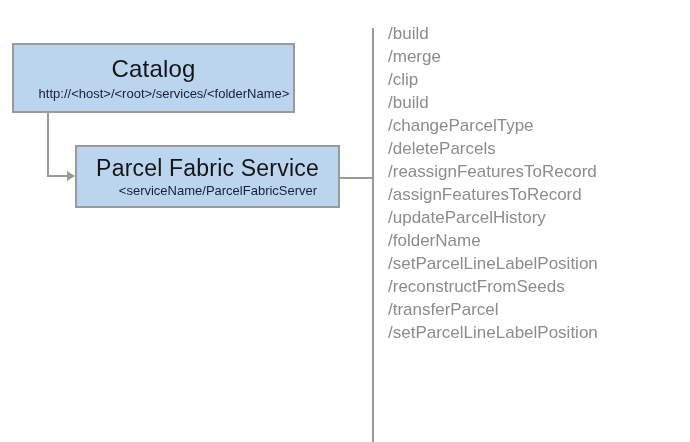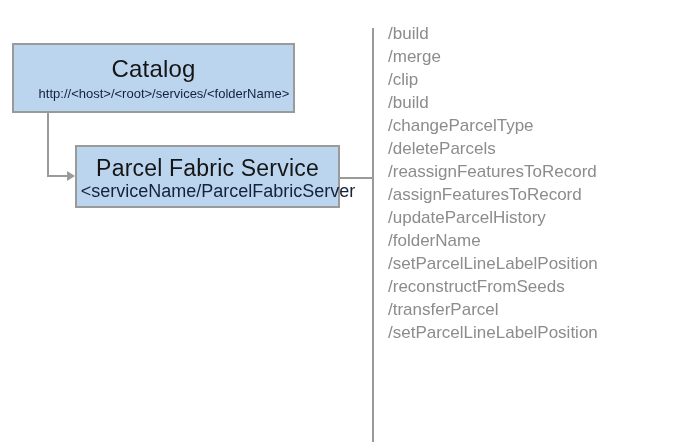--- a/index.html
+++ b/index.html
@@ -66,21 +66,21 @@
     top: 145px;
     width: 265px;
     height: 63px;
   }
   #service-node .node-title {
     font-size: 23px;
     line-height: 27px;
     margin-bottom: 1px;
   }
   #service-node .node-sub {
-    font-size: 18px;
+    font-size: 13px;
     line-height: 16px;
   }
 
   
   .conn {
     position: absolute;
     background: #9a9a9a;
   }
   #conn-vertical {
     left: 47px;

